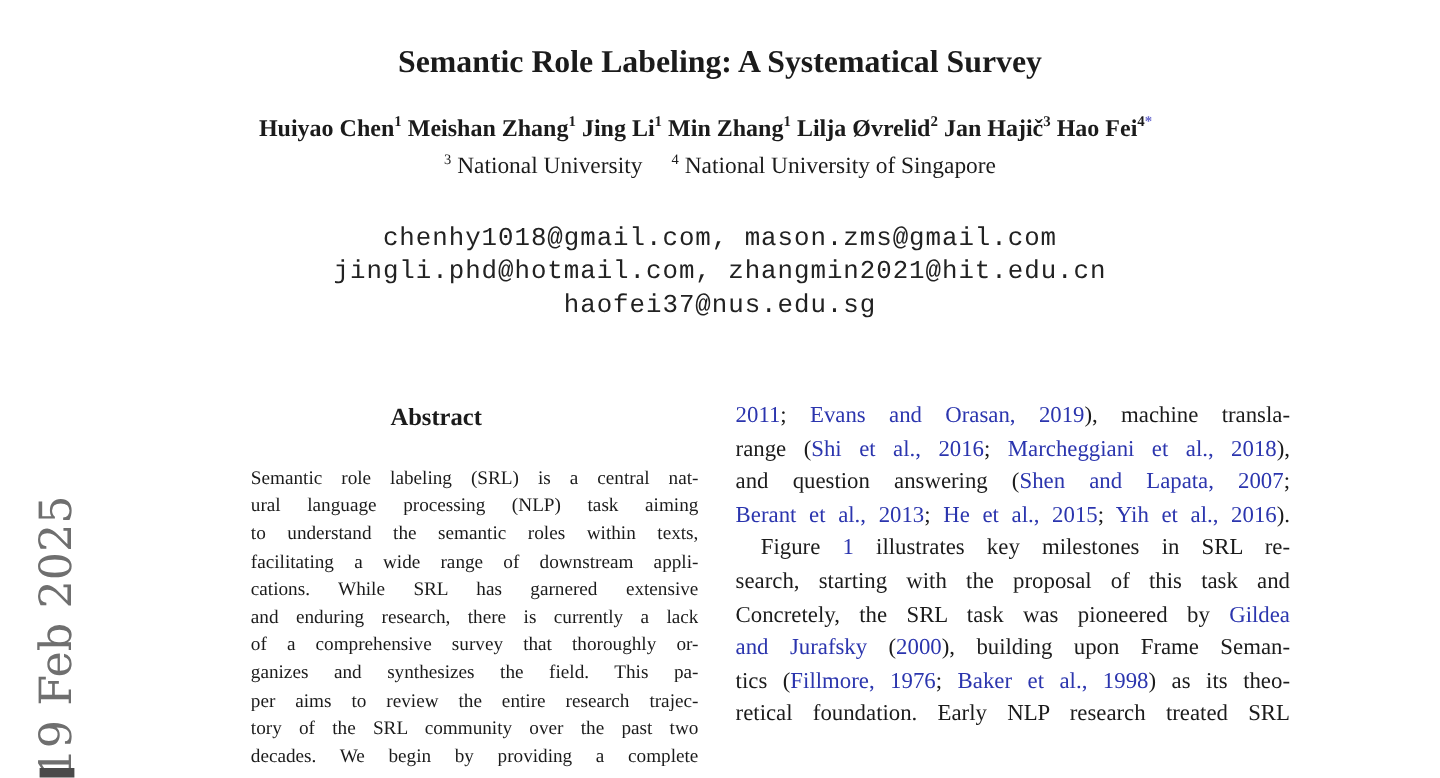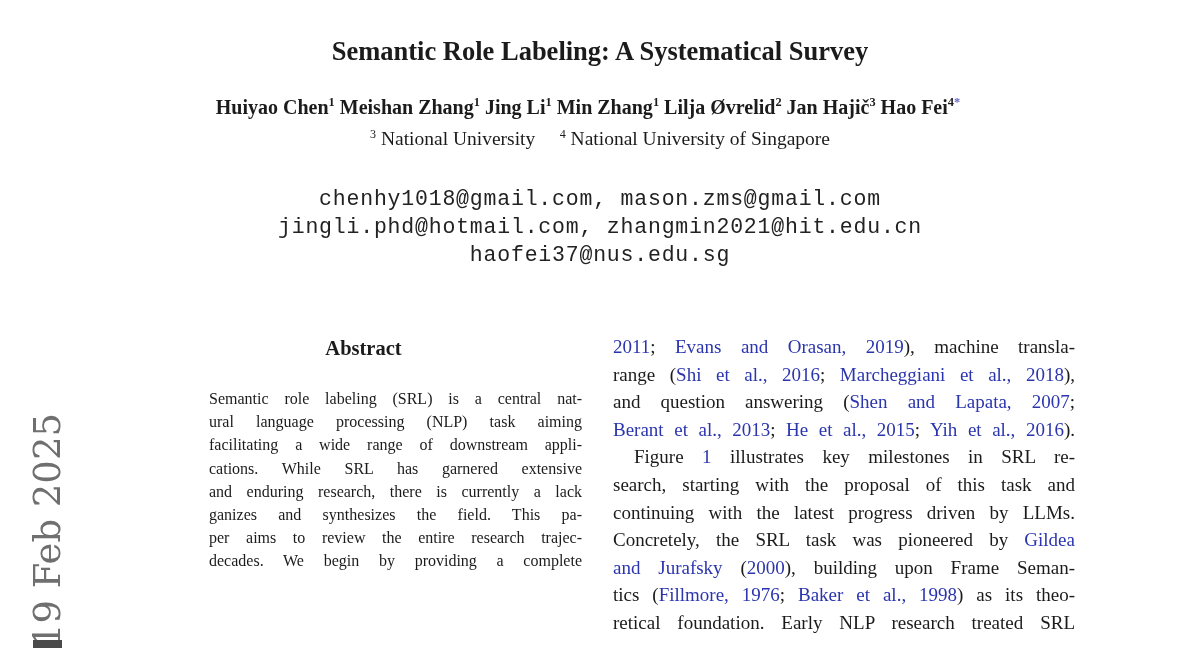--- a/index.html
+++ b/index.html
@@ -117,36 +117,38 @@
     <div class="tline">chenhy1018@gmail.com, mason.zms@gmail.com</div>
     <div class="tline">jingli.phd@hotmail.com, zhangmin2021@hit.edu.cn</div>
     <div class="tline">haofei37@nus.edu.sg</div>
   </div>
 
 <div class="abs abstract-heading">Abstract</div>
 
 <div class="abs abstract-body">
     <div class="tline">Semantic role labeling (SRL) is a central nat-</div>
     <div class="tline">ural language processing (NLP) task aiming</div>
+    <div class="tline">to understand the semantic roles within texts,</div>
     <div class="tline">facilitating a wide range of downstream appli-</div>
     <div class="tline">cations. While SRL has garnered extensive</div>
     <div class="tline">and enduring research, there is currently a lack</div>
+    <div class="tline">of a comprehensive survey that thoroughly or-</div>
     <div class="tline">ganizes and synthesizes the field. This pa-</div>
     <div class="tline">per aims to review the entire research trajec-</div>
+    <div class="tline">tory of the SRL community over the past two</div>
     <div class="tline">decades. We begin by providing a complete</div>
   </div>
 
 <div class="abs intro-col">
     <div class="tline"><span class="cite">2011</span><span>; </span><span class="cite">Evans and Orasan, 2019</span><span>), machine transla-</span></div>
     <div class="tline"><span>range (</span><span class="cite">Shi et al., 2016</span><span>; </span><span class="cite">Marcheggiani et al., 2018</span><span>),</span></div>
     <div class="tline"><span>and question answering (</span><span class="cite">Shen and Lapata, 2007</span><span>;</span></div>
     <div class="tline"><span class="cite">Berant et al., 2013</span><span>; </span><span class="cite">He et al., 2015</span><span>; </span><span class="cite">Yih et al., 2016</span><span>).</span></div>
     <div class="tline indent"><span>Figure </span><span class="cite">1</span><span> illustrates key milestones in SRL re-</span></div>
     <div class="tline"><span>search, starting with the proposal of this task and</span></div>
-    <div class="tline"><span>continuing with the latest progress driven by LLMs.</span></div>
     <div class="tline"><span>Concretely, the SRL task was pioneered by </span><span class="cite">Gildea</span></div>
     <div class="tline"><span class="cite">and Jurafsky</span><span> (</span><span class="cite">2000</span><span>), building upon Frame Seman-</span></div>
     <div class="tline"><span>tics (</span><span class="cite">Fillmore, 1976</span><span>; </span><span class="cite">Baker et al., 1998</span><span>) as its theo-</span></div>
     <div class="tline"><span>retical foundation. Early NLP research treated SRL</span></div>
   </div>
 
 <div class="abs arxiv-stamp">19 Feb 2025</div>
 <div class="abs stamp-clip-bar"></div>
 
 </body></html>

